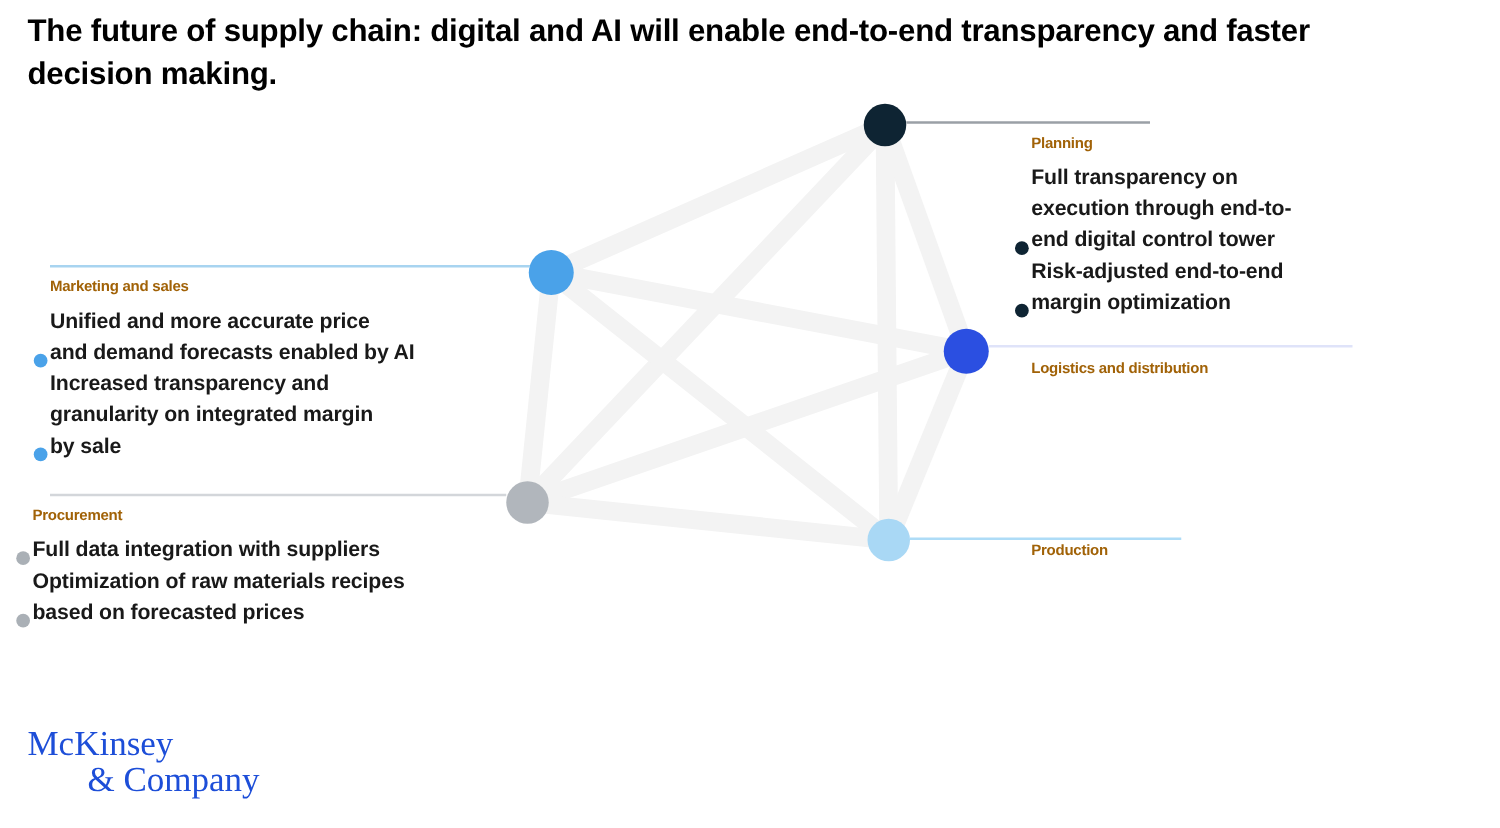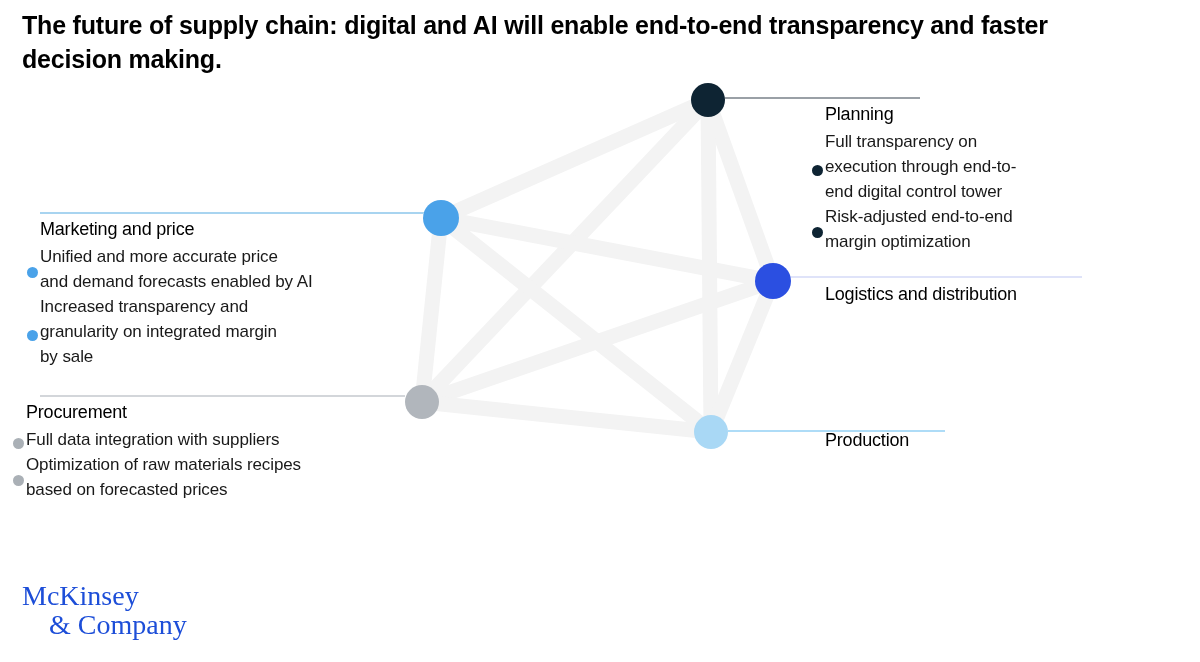--- a/index.html
+++ b/index.html
@@ -13,28 +13,28 @@
   #rule-marketing{left:40px;top:212px;width:384px;}
   #rule-procurement{left:40px;top:395px;width:365px;}
   #rule-logistics{left:791px;top:276px;width:291px;}
   #rule-production{left:728px;top:430px;width:217px;}
   .section{position:absolute;z-index:2;}
   #section-planning{left:812px;top:103px;width:290px;}
   #section-marketing{left:27px;top:218px;width:410px;}
   #section-procurement{left:13px;top:401px;width:410px;}
   #section-logistics{left:812px;top:283px;width:310px;}
   #section-production{left:812px;top:429px;width:290px;}
-  .section h3{margin:0 0 4px 13px;font-size:18px;line-height:22px;font-weight:400;color:#000000;letter-spacing:-0.2px;}
+  .section h3{margin:0 0 4px 13px;font-size:12px;line-height:22px;font-weight:700;color:#a16207;letter-spacing:-0.2px;}
   .bullets{display:block;}
-  .bullet{display:flex;align-items:center;}
+  .bullet{display:flex;align-items:flex-end;font-weight:bold;}
   .dot{flex:0 0 11px;width:11px;height:11px;border-radius:50%;margin:7px 2px 0 0;}
   .btxt{font-size:17px;line-height:25px;color:#191919;white-space:pre-line;letter-spacing:-0.1px;}
   #logo{position:absolute;left:22px;top:581px;z-index:3;color:#1d4ed8;
         font-family:"Liberation Serif",serif;font-size:28px;line-height:29px;}
-  #logo .l2{margin-left:27px;}
+  #logo .l2{margin-left:48px;}
 </style>
 </head>
 <body>
 
 <div id="canvas">
 
   <div id="page-title">The future of supply chain: digital and AI will enable end-to-end transparency and faster decision making.</div>
 
   <svg id="network-diagram" width="1200" height="662">
       <line x1="708" y1="100" x2="441" y2="218" stroke="#f3f3f3" stroke-width="15"></line>
@@ -71,21 +71,21 @@
         </div>
         <div class="bullet">
           <span class="dot" style="background: rgb(14, 36, 51);"></span>
           <span class="btxt">Risk-adjusted end-to-end
 margin optimization</span>
         </div>
       </div>
   </div>
 
   <div class="section" id="section-marketing">
-    <h3>Marketing and price</h3>
+    <h3>Marketing and sales</h3>
     <div class="bullets">
         <div class="bullet">
           <span class="dot" style="background: rgb(74, 162, 233);"></span>
           <span class="btxt">Unified and more accurate price
 and demand forecasts enabled by AI</span>
         </div>
         <div class="bullet">
           <span class="dot" style="background: rgb(74, 162, 233);"></span>
           <span class="btxt">Increased transparency and
 granularity on integrated margin

